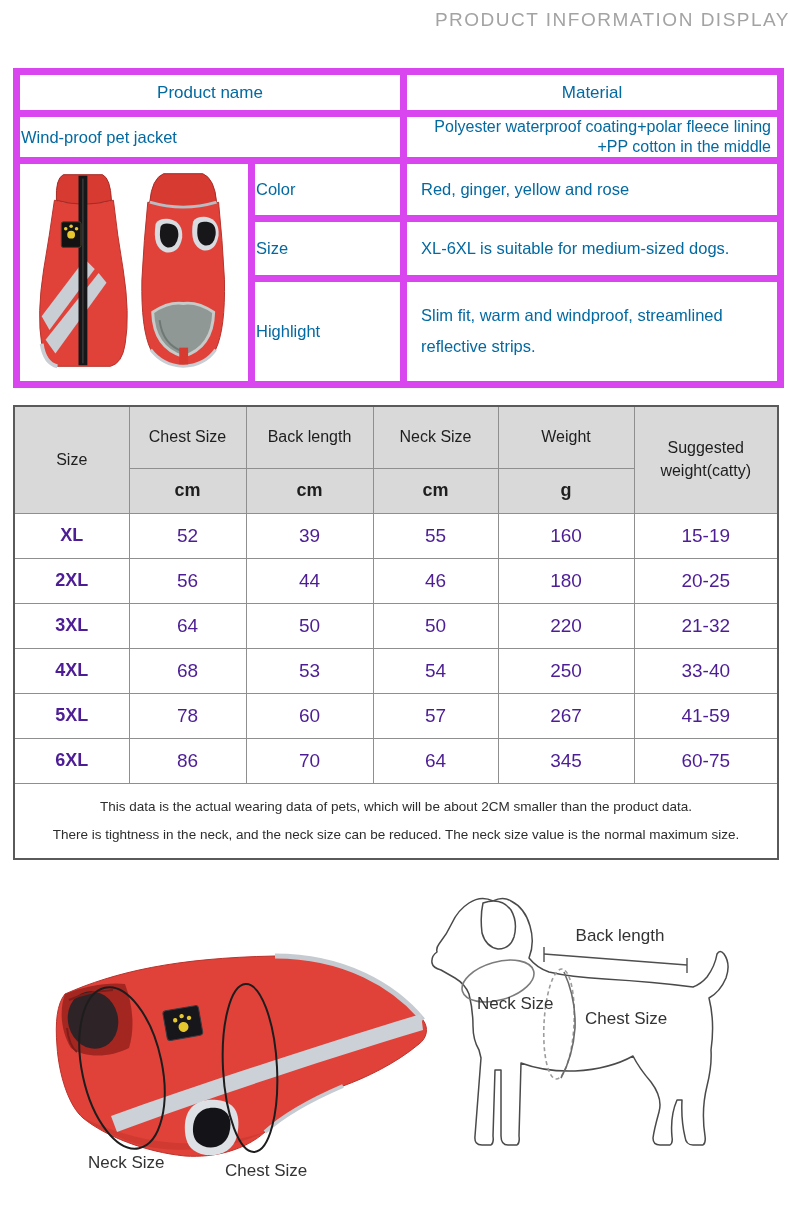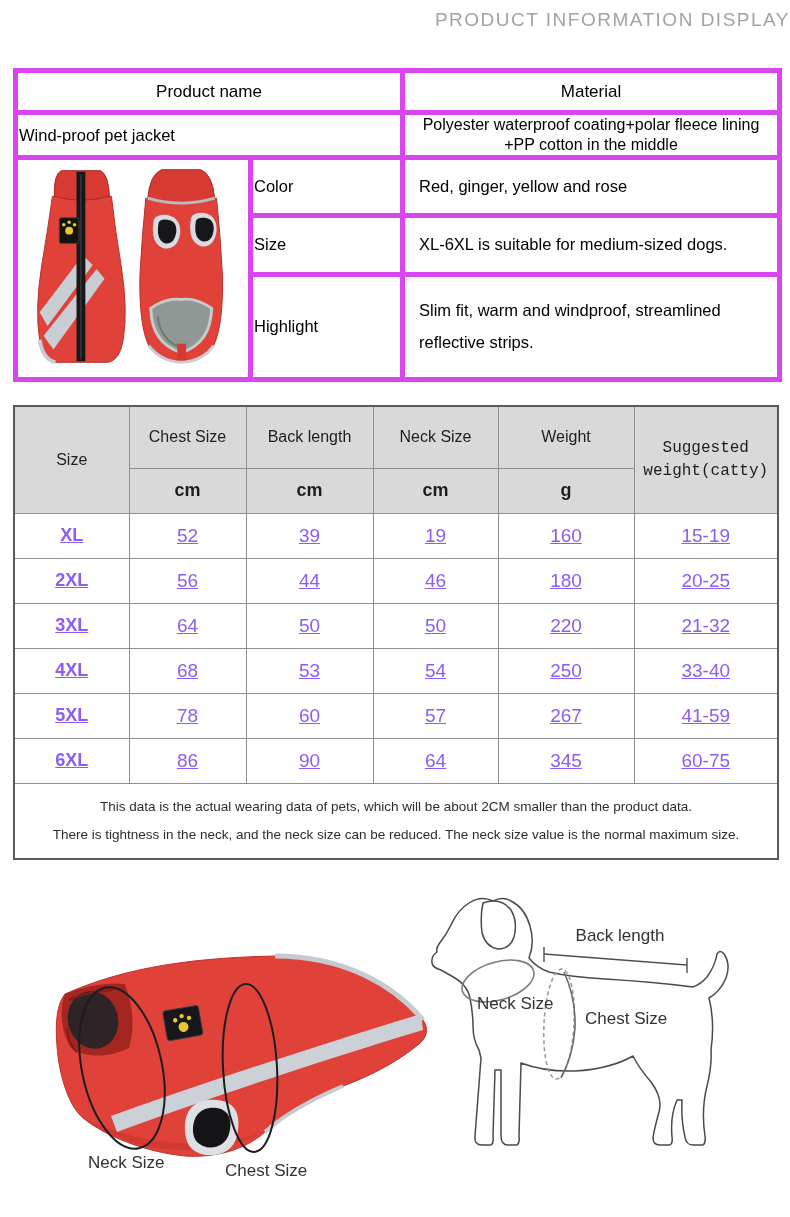--- a/index.html
+++ b/index.html
@@ -7,34 +7,34 @@
     width:790px;height:1217px;position:relative;background:#ffffff;
     font-family:"Liberation Sans", sans-serif;color:#262626;overflow:hidden;
   }
   .page-title{
     position:absolute;top:9px;left:0;width:100%;text-align:right;
     font-size:19px;letter-spacing:1.5px;color:#a3a3a3;font-weight:400;
   }
   
   table{border-collapse:collapse;table-layout:fixed;}
   .info-table{position:absolute;left:13px;top:68px;width:764px;}
-  .info-table td{border:5px solid #d946ef;vertical-align:middle;font-size:16.5px;color:#000000;}
+  .info-table td{border:7px solid #d946ef;vertical-align:middle;font-size:16.5px;color:#0369a1;}
   .info-table .hd{text-align:center;font-size:17px;}
   .info-table .center{text-align:left;}
   .info-table .val{text-align:left;padding-left:14px;padding-right:18px;}
-  .info-table .mat-val{text-align:center;line-height:1.25;padding:0 6px;font-size:16px;}
+  .info-table .mat-val{text-align:right;line-height:1.25;padding:0 6px;font-size:16px;}
   .info-table .hl-val{line-height:1.9;padding-right:48px;}
   .img-cell{padding:2px;}
   
   .size-table{position:absolute;left:13px;top:405px;width:764px;border:2px solid #5a5a5a;}
   .size-table td{border:1px solid #8f8f8f;text-align:center;vertical-align:middle;}
   .size-table .head td{background:#d9d9d9;font-size:16px;color:#1e1e1e;}
   .size-table .units td{font-weight:700;font-size:18px;margin-left:40px;}
-  .size-table .suggested{line-height:1.4;font-family:Liberation Mono, monospace;}
-  .size-table .data td{font-size:19px;color:#8b5cf6;text-decoration:underline;}
+  .size-table .suggested{line-height:1.4;}
+  .size-table .data td{font-size:19px;color:#4c1d95;}
   .size-table .data td.szcol{font-weight:700;font-size:18px;}
   .size-table .note-cell{font-size:13.5px;color:#2d2d2d;line-height:2.05;text-align:center;background:#fff;}
   
   .figure{position:absolute;left:0;top:858px;width:790px;height:359px;}
   .figure .fig-label{position:absolute;font-size:17px;color:#333;white-space:nowrap;}
   .jacket-svg{position:absolute;left:25px;top:78px;width:420px;height:230px;}
   .dog-svg{position:absolute;left:425px;top:30px;width:360px;height:272px;}
   .lbl-jacket-neck{left:88px;top:295px;}
   .lbl-jacket-chest{left:225px;top:303px;}
   .lbl-dog-back{left:540px;top:68px;width:160px;text-align:center;}
@@ -129,21 +129,21 @@
   <tr class="head units" style="height:45px">
     <td>cm</td>
     <td>cm</td>
     <td>cm</td>
     <td>g</td>
   </tr>
   <tr class="data" style="height:45px">
     <td class="szcol">XL</td>
     <td>52</td>
     <td>39</td>
-    <td>19</td>
+    <td>55</td>
     <td>160</td>
     <td>15-19</td>
   </tr>
   <tr class="data" style="height:45px">
     <td class="szcol">2XL</td>
     <td>56</td>
     <td>44</td>
     <td>46</td>
     <td>180</td>
     <td>20-25</td>
@@ -168,21 +168,21 @@
     <td class="szcol">5XL</td>
     <td>78</td>
     <td>60</td>
     <td>57</td>
     <td>267</td>
     <td>41-59</td>
   </tr>
   <tr class="data" style="height:45px">
     <td class="szcol">6XL</td>
     <td>86</td>
-    <td>90</td>
+    <td>70</td>
     <td>64</td>
     <td>345</td>
     <td>60-75</td>
   </tr>
   <tr style="height:76px">
     <td colspan="6" class="note-cell">
       <div>This data is the actual wearing data of pets, which will be about 2CM smaller than the product data.</div>
       <div>There is tightness in the neck, and the neck size can be reduced. The neck size value is the normal maximum size.</div>
     </td>
   </tr>

